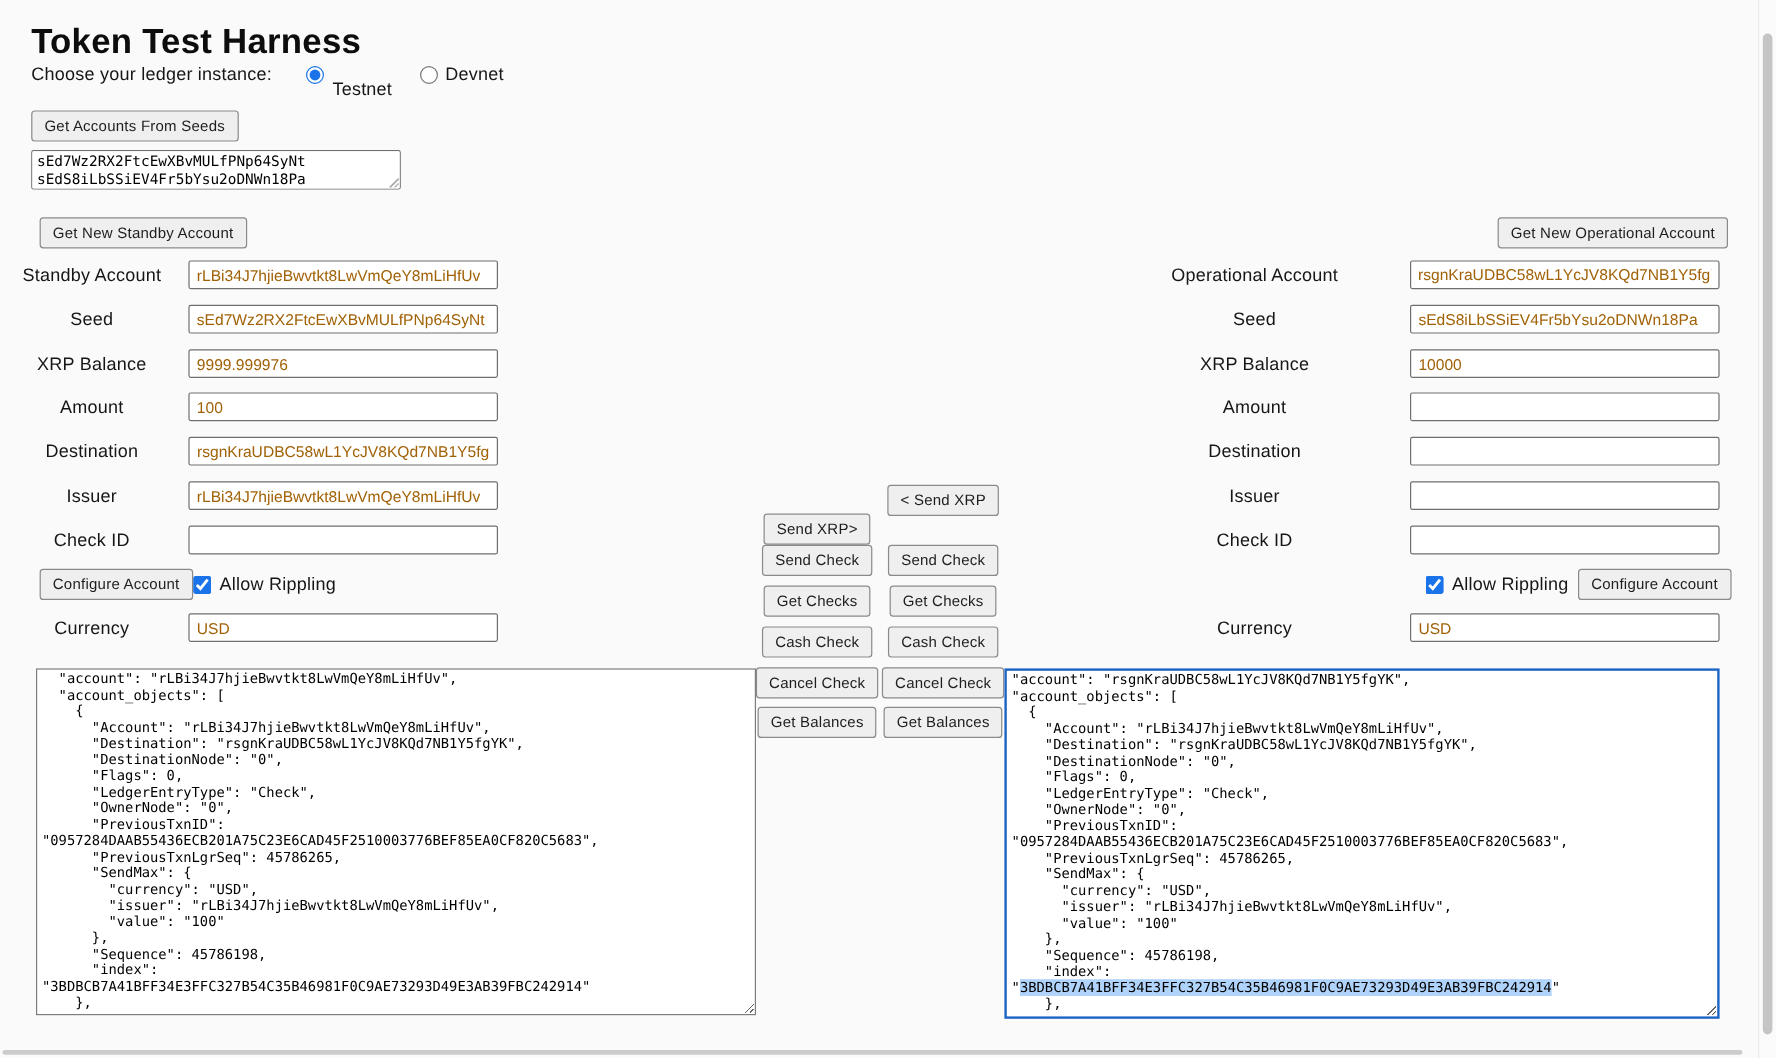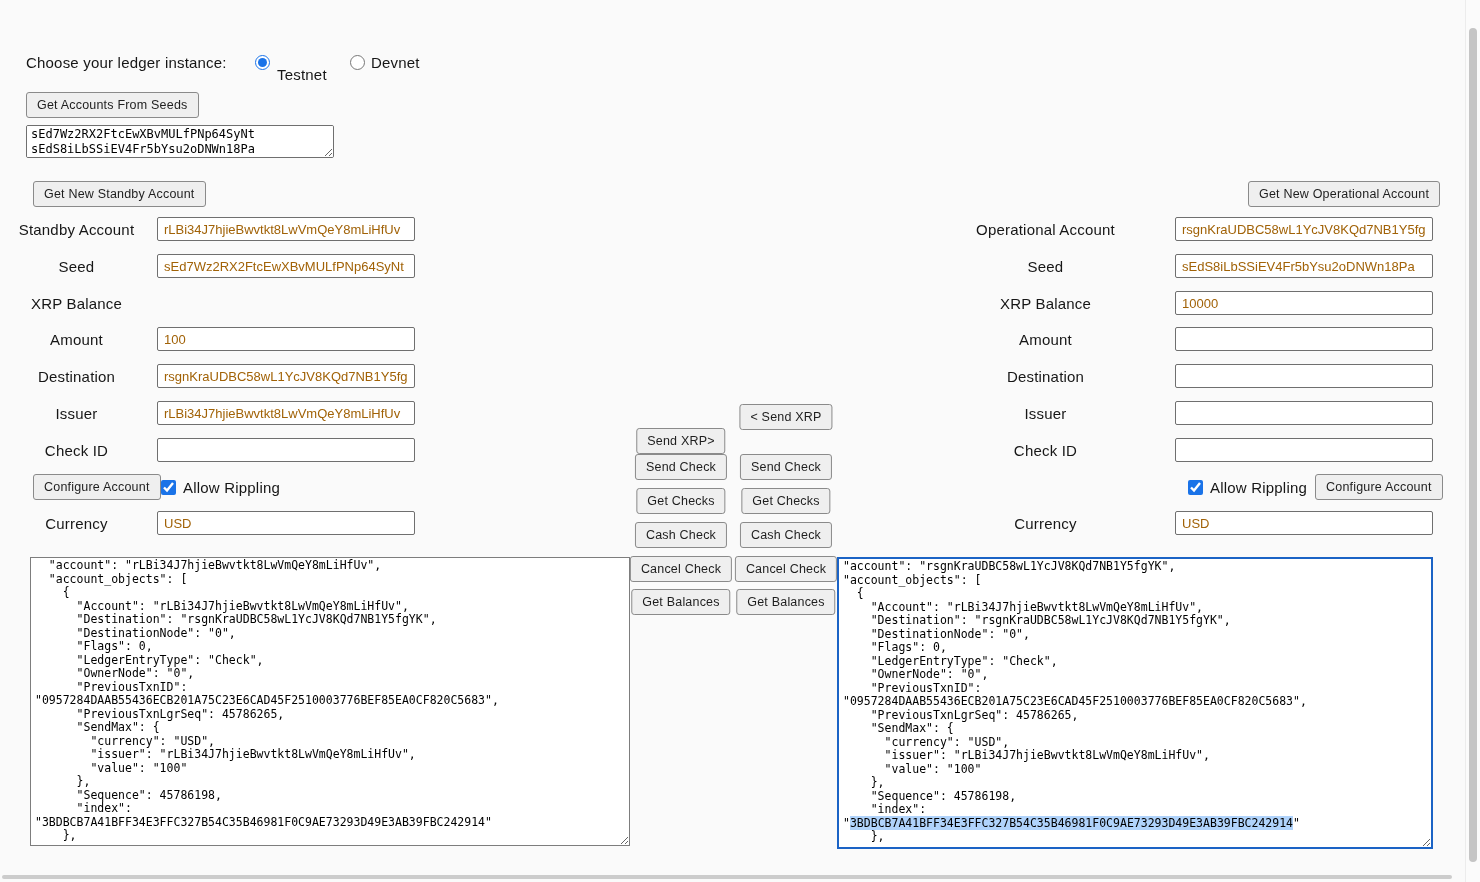--- a/index.html
+++ b/index.html
@@ -38,39 +38,41 @@
        background:#c5c5c5;border-radius:4px;}
   #page-hscroll{position:absolute;left:0;bottom:2px;width:1466px;height:6px;}
   #page-hscroll-thumb{position:absolute;left:2px;top:1px;width:1450px;height:4px;
        background:#cccccc;border-radius:2px;}
 </style>
 </head>
 <body>
 
 <div id="screen">
 
+  <h1 class="page-title">Token Test Harness</h1>
 
   <div class="lbl" style="left:26px;top:54px;">Choose your ledger instance:</div>
   <input type="radio" name="ledger" class="radio" style="left: 255px; top: 55px;" checked="true">
   <label class="lbl" style="left:277px;top:66px;">Testnet</label>
   <input type="radio" name="ledger" class="radio" style="left: 350px; top: 55px;">
   <label class="lbl" style="left:371px;top:54px;">Devnet</label>
 
   <button class="btn" style="left:26px;top:92px;">Get Accounts From Seeds</button>
   <textarea id="seeds-area" spellcheck="false" style="">sEd7Wz2RX2FtcEwXBvMULfPNp64SyNt
 sEdS8iLbSSiEV4Fr5bYsu2oDNWn18Pa</textarea>
 
   <button class="btn" style="left:33px;top:181px;">Get New Standby Account</button>
   <button class="btn" style="left:1248px;top:181px;">Get New Operational Account</button>
 
   <div class="lbl rlabel" style="left:0;top:221px;width:153px;">Standby Account</div>
   <input class="txt" style="left: 157px; top: 217px;" value="rLBi34J7hjieBwvtkt8LwVmQeY8mLiHfUv">
   <div class="lbl rlabel" style="left:0;top:258px;width:153px;">Seed</div>
   <input class="txt" style="left: 157px; top: 254px;" value="sEd7Wz2RX2FtcEwXBvMULfPNp64SyNt">
   <div class="lbl rlabel" style="left:0;top:295px;width:153px;">XRP Balance</div>
+  <input class="txt" style="left: 157px; top: 291px;" value="9999.999976">
   <div class="lbl rlabel" style="left:0;top:331px;width:153px;">Amount</div>
   <input class="txt" style="left: 157px; top: 327px;" value="100">
   <div class="lbl rlabel" style="left:0;top:368px;width:153px;">Destination</div>
   <input class="txt" style="left: 157px; top: 364px;" value="rsgnKraUDBC58wL1YcJV8KQd7NB1Y5fgYK">
   <div class="lbl rlabel" style="left:0;top:405px;width:153px;">Issuer</div>
   <input class="txt" style="left: 157px; top: 401px;" value="rLBi34J7hjieBwvtkt8LwVmQeY8mLiHfUv">
   <div class="lbl rlabel" style="left:0;top:442px;width:153px;">Check ID</div>
   <input class="txt" style="left: 157px; top: 438px;" value="">
 
   <button class="btn" style="left:33px;top:474px;">Configure Account</button>

